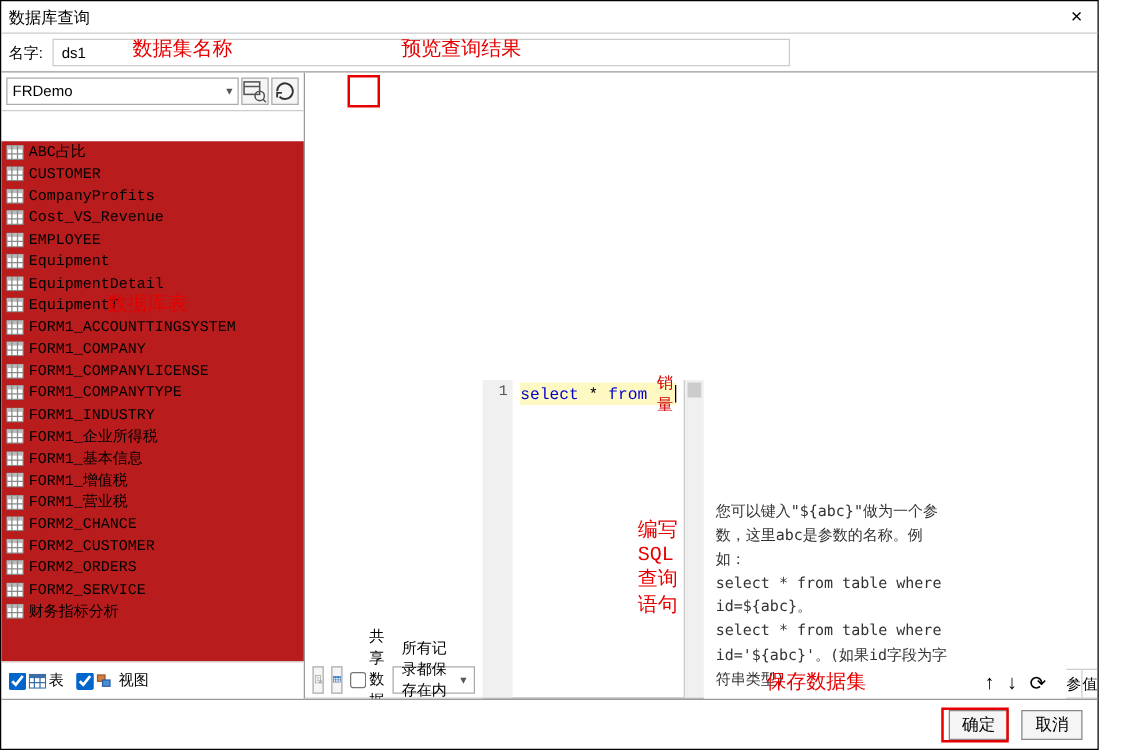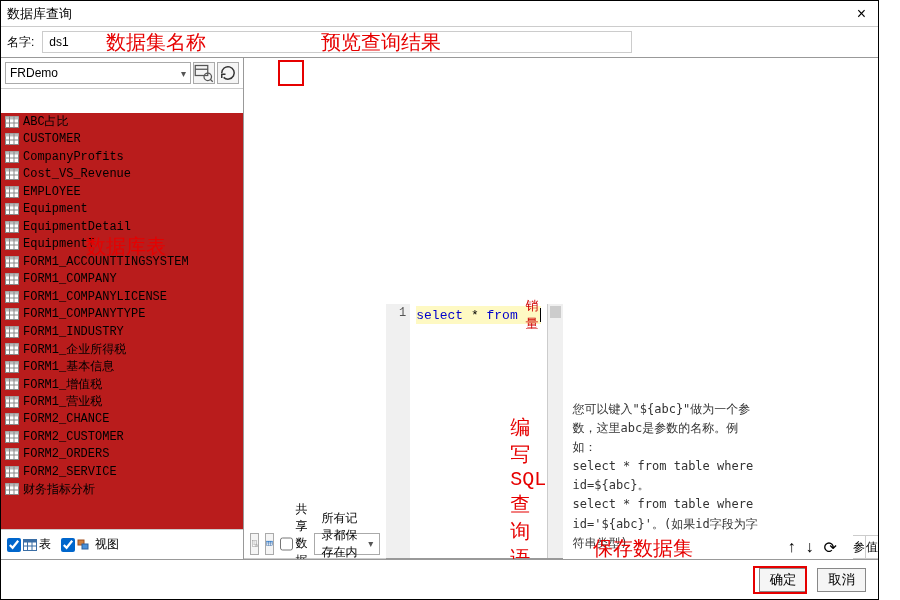--- a/index.html
+++ b/index.html
@@ -38,21 +38,21 @@
 .sql-scroll .thumb { position: absolute; top: 2px; left: 2px; right: 2px; height: 12px; background: #ccc; }
 .hint { padding: 10px 10px 6px 10px; font-family: SimSun, monospace; font-size: 12px; color: #333; line-height: 1.6; }
 .param-bar { height: 24px; display: flex; align-items: center; justify-content: flex-end; gap: 10px; padding: 0 16px; font-size: 16px; }
 .param-bar span { cursor: pointer; }
 .param-header { height: 24px; display: flex; border-top: 1px solid #ccc; border-bottom: 1px solid #ccc; font-family: Liberation Mono, monospace; }
 .param-header > div { flex: 1; text-align: center; line-height: 24px; border-right: 1px solid #ccc; }
 .param-header > div:last-child { border-right: none; }
 .param-body { flex: 1; background: #fff; }
 .button-bar { height: 40px; border-top: 1px solid #999; display: flex; align-items: center; justify-content: flex-end; gap: 10px; padding: 0 12px; position: relative; }
 .btn { height: 24px; min-width: 48px; border: 1px solid #888; background: #f5f5f5; padding: 0 10px; cursor: pointer; }
-.annotation { position: absolute; color: #e60000; font-size: 20px; font-weight: 500; pointer-events: none; z-index: 50; }
+.annotation { position: absolute; color: #e60000; font-size: 16px; font-weight: 500; pointer-events: none; z-index: 50; }
 .redbox { border: 2px solid #e60000; position: absolute; pointer-events: none; z-index: 49; }
 input[type=checkbox] { width: 14px; height: 14px; accent-color: #0066cc; }
 .chev { font-size: 10px; color: #555; }
 .view-icon { display: inline-flex; width: 16px; height: 14px; }
 </style>
 </head>
 <body>
 
 <div class="window">
 

